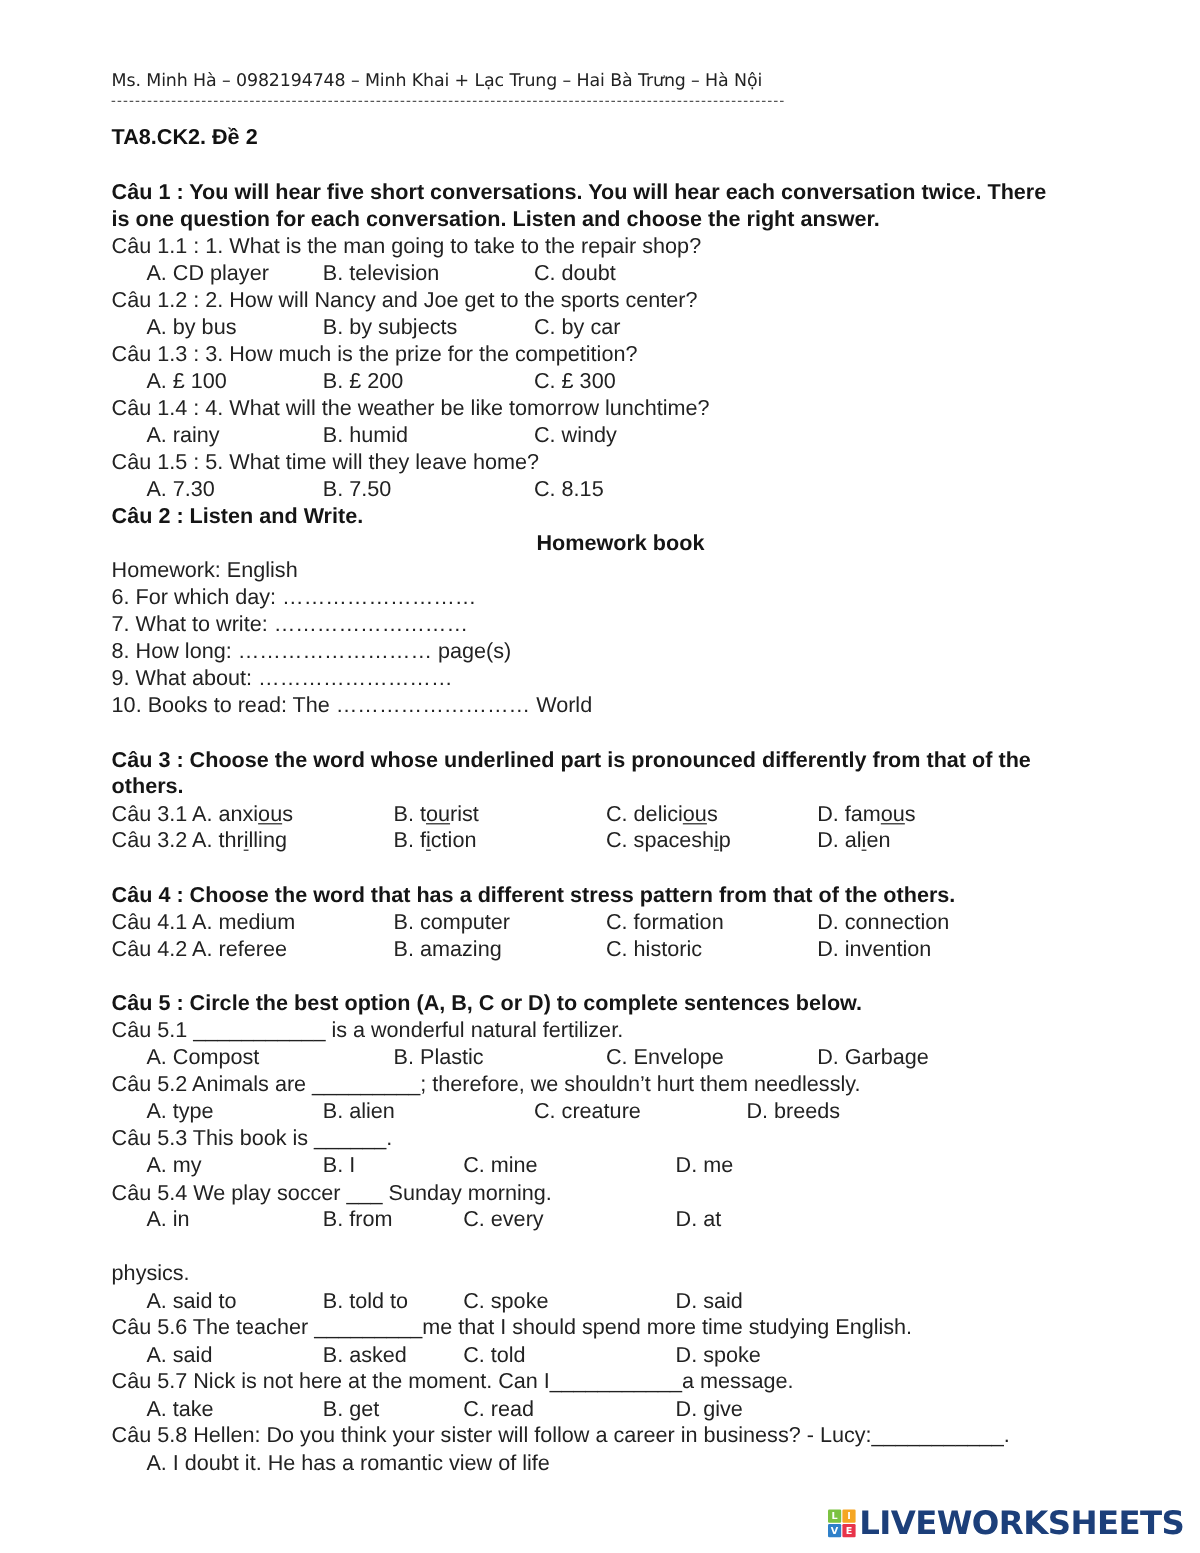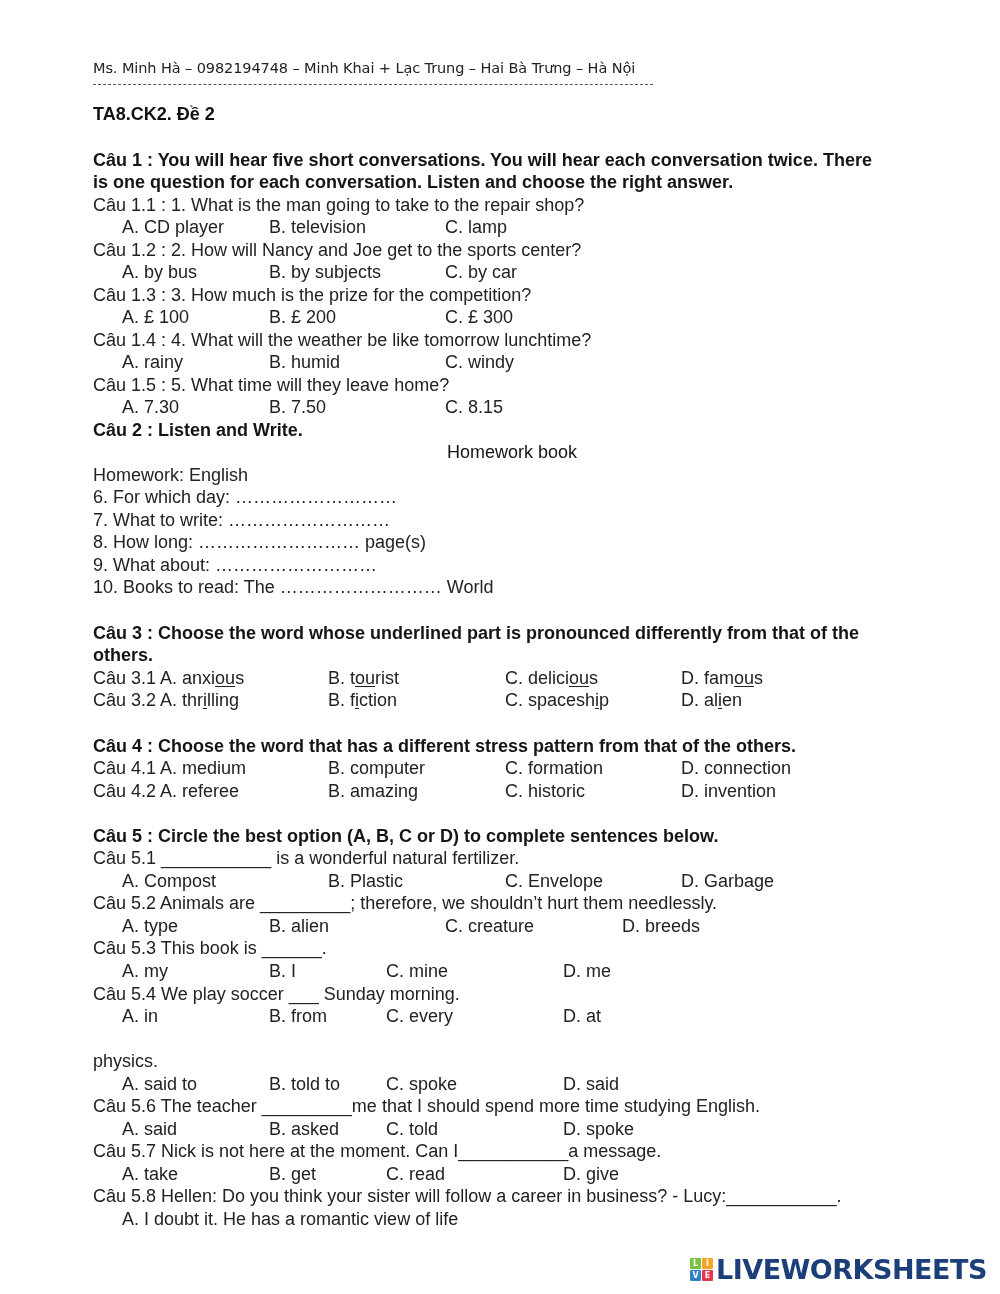--- a/index.html
+++ b/index.html
@@ -22,21 +22,21 @@
       font-weight: bold; font-size: 18px; color: #111;
     }
     .line {
       position: absolute; left: 93px; font-size: 18px; line-height: 22px;
       white-space: nowrap; color: #222;
     }
     .bold { font-weight: bold; color: #151515; }
     .opt { position: absolute; font-size: 18px; line-height: 22px; white-space: nowrap; color: #222; }
     .u { text-decoration: underline; text-underline-offset: 2px; }
     .center-title {
-      position: absolute; left: 447px; font-weight: normal; font-size: 18px; line-height: 22px; color: #151515;
+      position: absolute; left: 447px; font-weight: bold; font-size: 18px; line-height: 22px; color: #151515;
     }
     .logo {
       position: absolute; left: 690px; top: 1254px; height: 30px;
       display: flex; align-items: center;
     }
     .logo-squares {
       display: grid; grid-template-columns: 11px 11px; grid-template-rows: 11px 11px; gap: 1px;
       margin-right: 3px;
     }
     .sq {
@@ -56,21 +56,21 @@
   <div class="header">Ms. Minh Hà – 0982194748 – Minh Khai + Lạc Trung – Hai Bà Trưng – Hà Nội</div>
   <div class="dashes"></div>
   <div class="title">TA8.CK2. Đề 2</div>
 
   <div class="line bold" style="top:149px">Câu 1 : You will hear five short conversations. You will hear each conversation twice. There</div>
   <div class="line bold" style="top:171px">is one question for each conversation. Listen and choose the right answer.</div>
 
   <div class="line" style="top:194px">Câu 1.1 : 1. What is the man going to take to the repair shop?</div>
   <div class="opt" style="left:122px;top:216px">A.  CD player</div>
   <div class="opt" style="left:269px;top:216px">B. television</div>
-  <div class="opt" style="left:445px;top:216px">C. lamp</div>
+  <div class="opt" style="left:445px;top:216px">C. doubt</div>
 
   <div class="line" style="top:239px">Câu 1.2 : 2. How will Nancy and Joe get to the sports center?</div>
   <div class="opt" style="left:122px;top:261px">A.  by bus</div>
   <div class="opt" style="left:269px;top:261px">B. by subjects</div>
   <div class="opt" style="left:445px;top:261px">C. by car</div>
 
   <div class="line" style="top:284px">Câu 1.3 : 3. How much is the prize for the competition?</div>
   <div class="opt" style="left:122px;top:306px">A.  £ 100</div>
   <div class="opt" style="left:269px;top:306px">B. £ 200</div>
   <div class="opt" style="left:445px;top:306px">C. £ 300</div>

